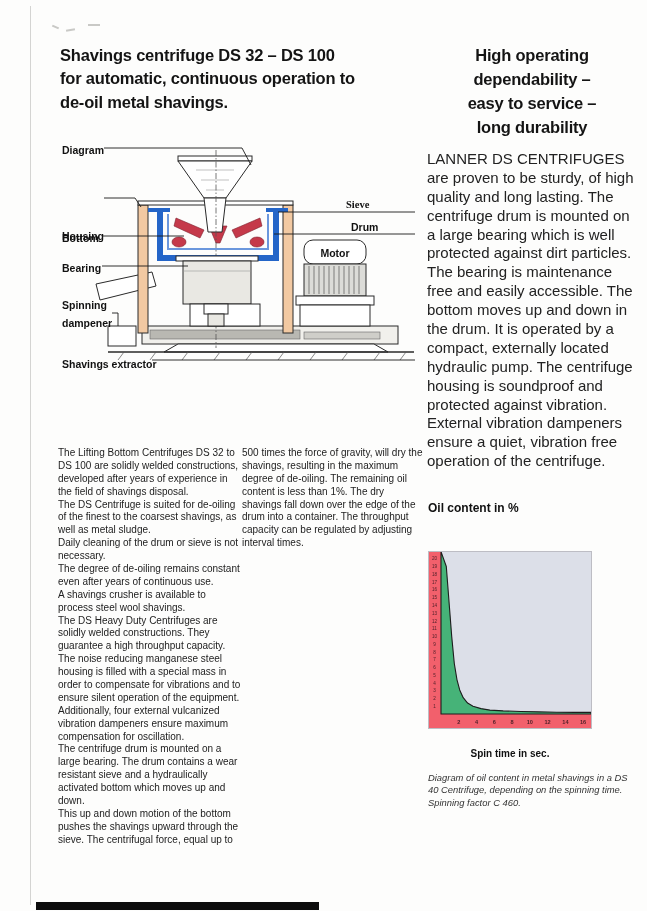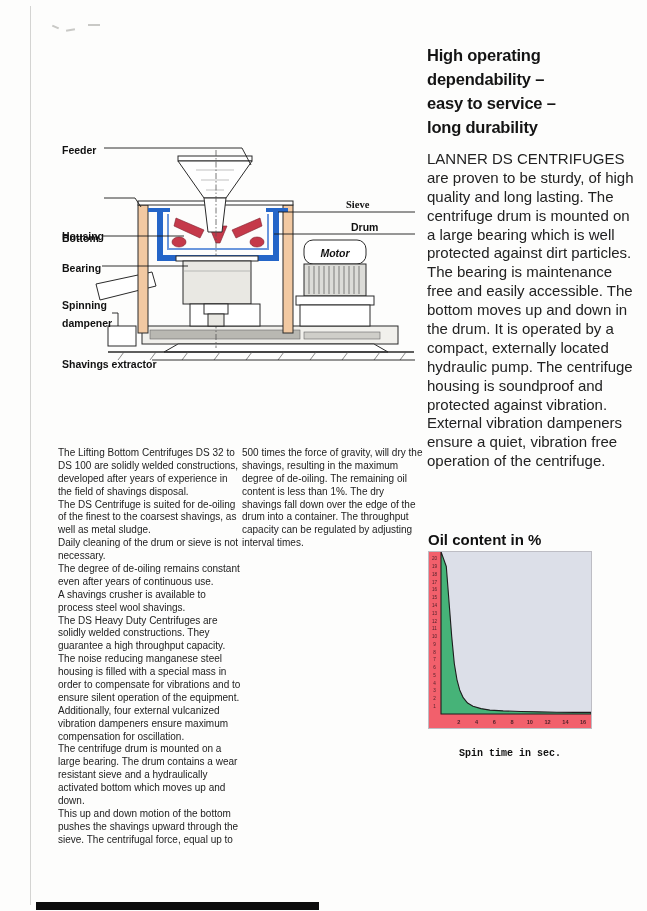--- a/index.html
+++ b/index.html
@@ -15,49 +15,52 @@
   .pencil i{position:absolute;background:#c9c9c6;display:block;}
   .pencil i:nth-child(1){left:0;top:6px;width:7px;height:2px;transform:rotate(24deg);}
   .pencil i:nth-child(2){left:14px;top:9px;width:9px;height:2px;transform:rotate(-10deg);}
   .pencil i:nth-child(3){left:36px;top:4px;width:12px;height:2px;}
   .doc-title{
     left:60px;top:44px;width:370px;
     font-size:16.5px;font-weight:bold;line-height:1.42;letter-spacing:-0.2px;color:#141414;
   }
   .right-heading{
     left:427px;top:44px;width:210px;
-    font-size:16.5px;font-weight:bold;line-height:1.45;letter-spacing:-0.2px;color:#141414;
+    font-size:16.5px;font-weight:bold;line-height:1.45;letter-spacing:-0.2px;color:#141414;text-align:center;
   }
   .right-body{left:427px;top:150px;width:212px;font-size:15px;line-height:1.26;color:#222;}
   .body-col{top:447px;width:183px;font-size:10px;line-height:1.29;color:#222;}
   .col1{left:58px;}
   .col2{left:242px;}
   .diagram-label{font-size:10.5px;font-weight:bold;color:#111;line-height:1.75;}
-  .chart-title{left:428px;top:501px;font-size:15px;font-weight:bold;color:#111;margin-top:30px;}
+  .chart-title{left:428px;top:501px;font-size:12px;font-weight:bold;color:#111;}
   .chart-svg{left:428px;top:551px;}
-  .chart-xcaption{left:428px;top:748px;width:164px;text-align:center;font-size:10px;font-weight:bold;color:#111;font-family:Liberation Mono, monospace;}
+  .chart-xcaption{left:428px;top:748px;width:164px;text-align:center;font-size:10px;font-weight:bold;color:#111;}
   .fig-caption{
     left:428px;top:772px;width:212px;
     font-size:9.4px;font-style:italic;line-height:1.32;color:#333;
   }
   .bottom-bar{left:36px;top:902px;width:283px;height:8px;background:#0c0c0c;}
   svg text{font-family:"Liberation Sans", sans-serif;}
 </style>
 </head>
 <body>
 
 <div class="page">
 
   <div class="page-edge"></div>
   <div class="pencil">
       <i></i>
       <i></i>
       <i></i>
     </div>
 
+  <div class="abs doc-title pre">Shavings centrifuge DS 32 – DS 100
+for automatic, continuous operation to
+de-oil metal shavings.</div>
 
   <div class="abs right-heading pre">High operating
 dependability –
 easy to service –
 long durability</div>
   <div class="abs right-body pre">LANNER DS CENTRIFUGES are proven to be sturdy, of high quality and long lasting. The centrifuge drum is mounted on a large bearing which is well protected against dirt particles. The bearing is maintenance free and easily accessible. The bottom moves up and down in the drum. It is operated by a compact, externally located hydraulic pump. The centrifuge housing is soundproof and protected against vibration.
 External vibration dampeners ensure a quiet, vibration free operation of the centrifuge.</div>
 
   <svg class="abs" style="left:38px;top:136px;" width="380" height="255" viewBox="0 0 380 255">
     <g stroke="#2a2a2a" stroke-width="1" fill="none">
@@ -143,30 +146,30 @@
         <path d="M64 100 H146"></path>
         <path d="M64 130 H150"></path>
         <path d="M74 177 H80 V190"></path>
         <path d="M114 224 H377"></path>
         <path d="M240 76 H377"></path>
         <path d="M236 98 H377"></path>
       </g>
     </g>
   </svg>
 
-  <div class="abs diagram-label" style="left:62px;top:141px;">Feeder</div>
+  <div class="abs diagram-label" style="left:62px;top:141px;">Diagram</div>
   <div class="abs diagram-label" style="left:62px;top:191px;margin-top:36px;">Housing</div>
   <div class="abs diagram-label" style="left:62px;top:229px;">Bottom</div>
   <div class="abs diagram-label" style="left:62px;top:259px;">Bearing</div>
   <div class="abs diagram-label pre" style="left:62px;top:296px;">Spinning
 dampener</div>
   <div class="abs diagram-label" style="left:62px;top:355px;">Shavings extractor</div>
   <div class="abs diagram-label" style="left:346px;top:196px;font-family:Liberation Serif, serif;">Sieve</div>
   <div class="abs diagram-label" style="left:351px;top:218px;">Drum</div>
-  <div class="abs diagram-label" style="left:304px;top:244px;width:62px;text-align:center;font-style:italic;">Motor</div>
+  <div class="abs diagram-label" style="left:304px;top:244px;width:62px;text-align:center;">Motor</div>
 
   <div class="abs body-col col1 pre">The Lifting Bottom Centrifuges DS 32 to DS 100 are solidly welded constructions, developed after years of experience in the field of shavings disposal.
 The DS Centrifuge is suited for de-oiling of the finest to the coarsest shavings, as well as metal sludge.
 Daily cleaning of the drum or sieve is not necessary.
 The degree of de-oiling remains constant even after years of continuous use.
 A shavings crusher is available to process steel wool shavings.
 The DS Heavy Duty Centrifuges are solidly welded constructions. They guarantee a high throughput capacity. The noise reducing manganese steel housing is filled with a special mass in order to compensate for vibrations and to ensure silent operation of the equipment.
 Additionally, four external vulcanized vibration dampeners ensure maximum compensation for oscillation.
 The centrifuge drum is mounted on a large bearing. The drum contains a wear resistant sieve and a hydraulically activated bottom which moves up and down.
 This up and down motion of the bottom pushes the shavings upward through the sieve. The centrifugal force, equal up to</div>
@@ -202,15 +205,16 @@
       <text x="48.5" y="172.7" font-size="5.6" font-weight="bold" text-anchor="middle" fill="#4d1f28">4</text>
       <text x="66.3" y="172.7" font-size="5.6" font-weight="bold" text-anchor="middle" fill="#4d1f28">6</text>
       <text x="84.1" y="172.7" font-size="5.6" font-weight="bold" text-anchor="middle" fill="#4d1f28">8</text>
       <text x="101.8" y="172.7" font-size="5.6" font-weight="bold" text-anchor="middle" fill="#4d1f28">10</text>
       <text x="119.6" y="172.7" font-size="5.6" font-weight="bold" text-anchor="middle" fill="#4d1f28">12</text>
       <text x="137.4" y="172.7" font-size="5.6" font-weight="bold" text-anchor="middle" fill="#4d1f28">14</text>
       <text x="155.1" y="172.7" font-size="5.6" font-weight="bold" text-anchor="middle" fill="#4d1f28">16</text>
       <rect x="0.5" y="0.5" width="163" height="177" fill="none" stroke="#bdbdc4" stroke-width="1"></rect>
     </svg>
   <div class="abs chart-xcaption">Spin time in sec.</div>
+  <div class="abs fig-caption">Diagram of oil content in metal shavings in a DS 40 Centrifuge, depending on the spinning time. Spinning factor C 460.</div>
 
   <div class="abs bottom-bar"></div>
 </div>
 
 </body></html>

